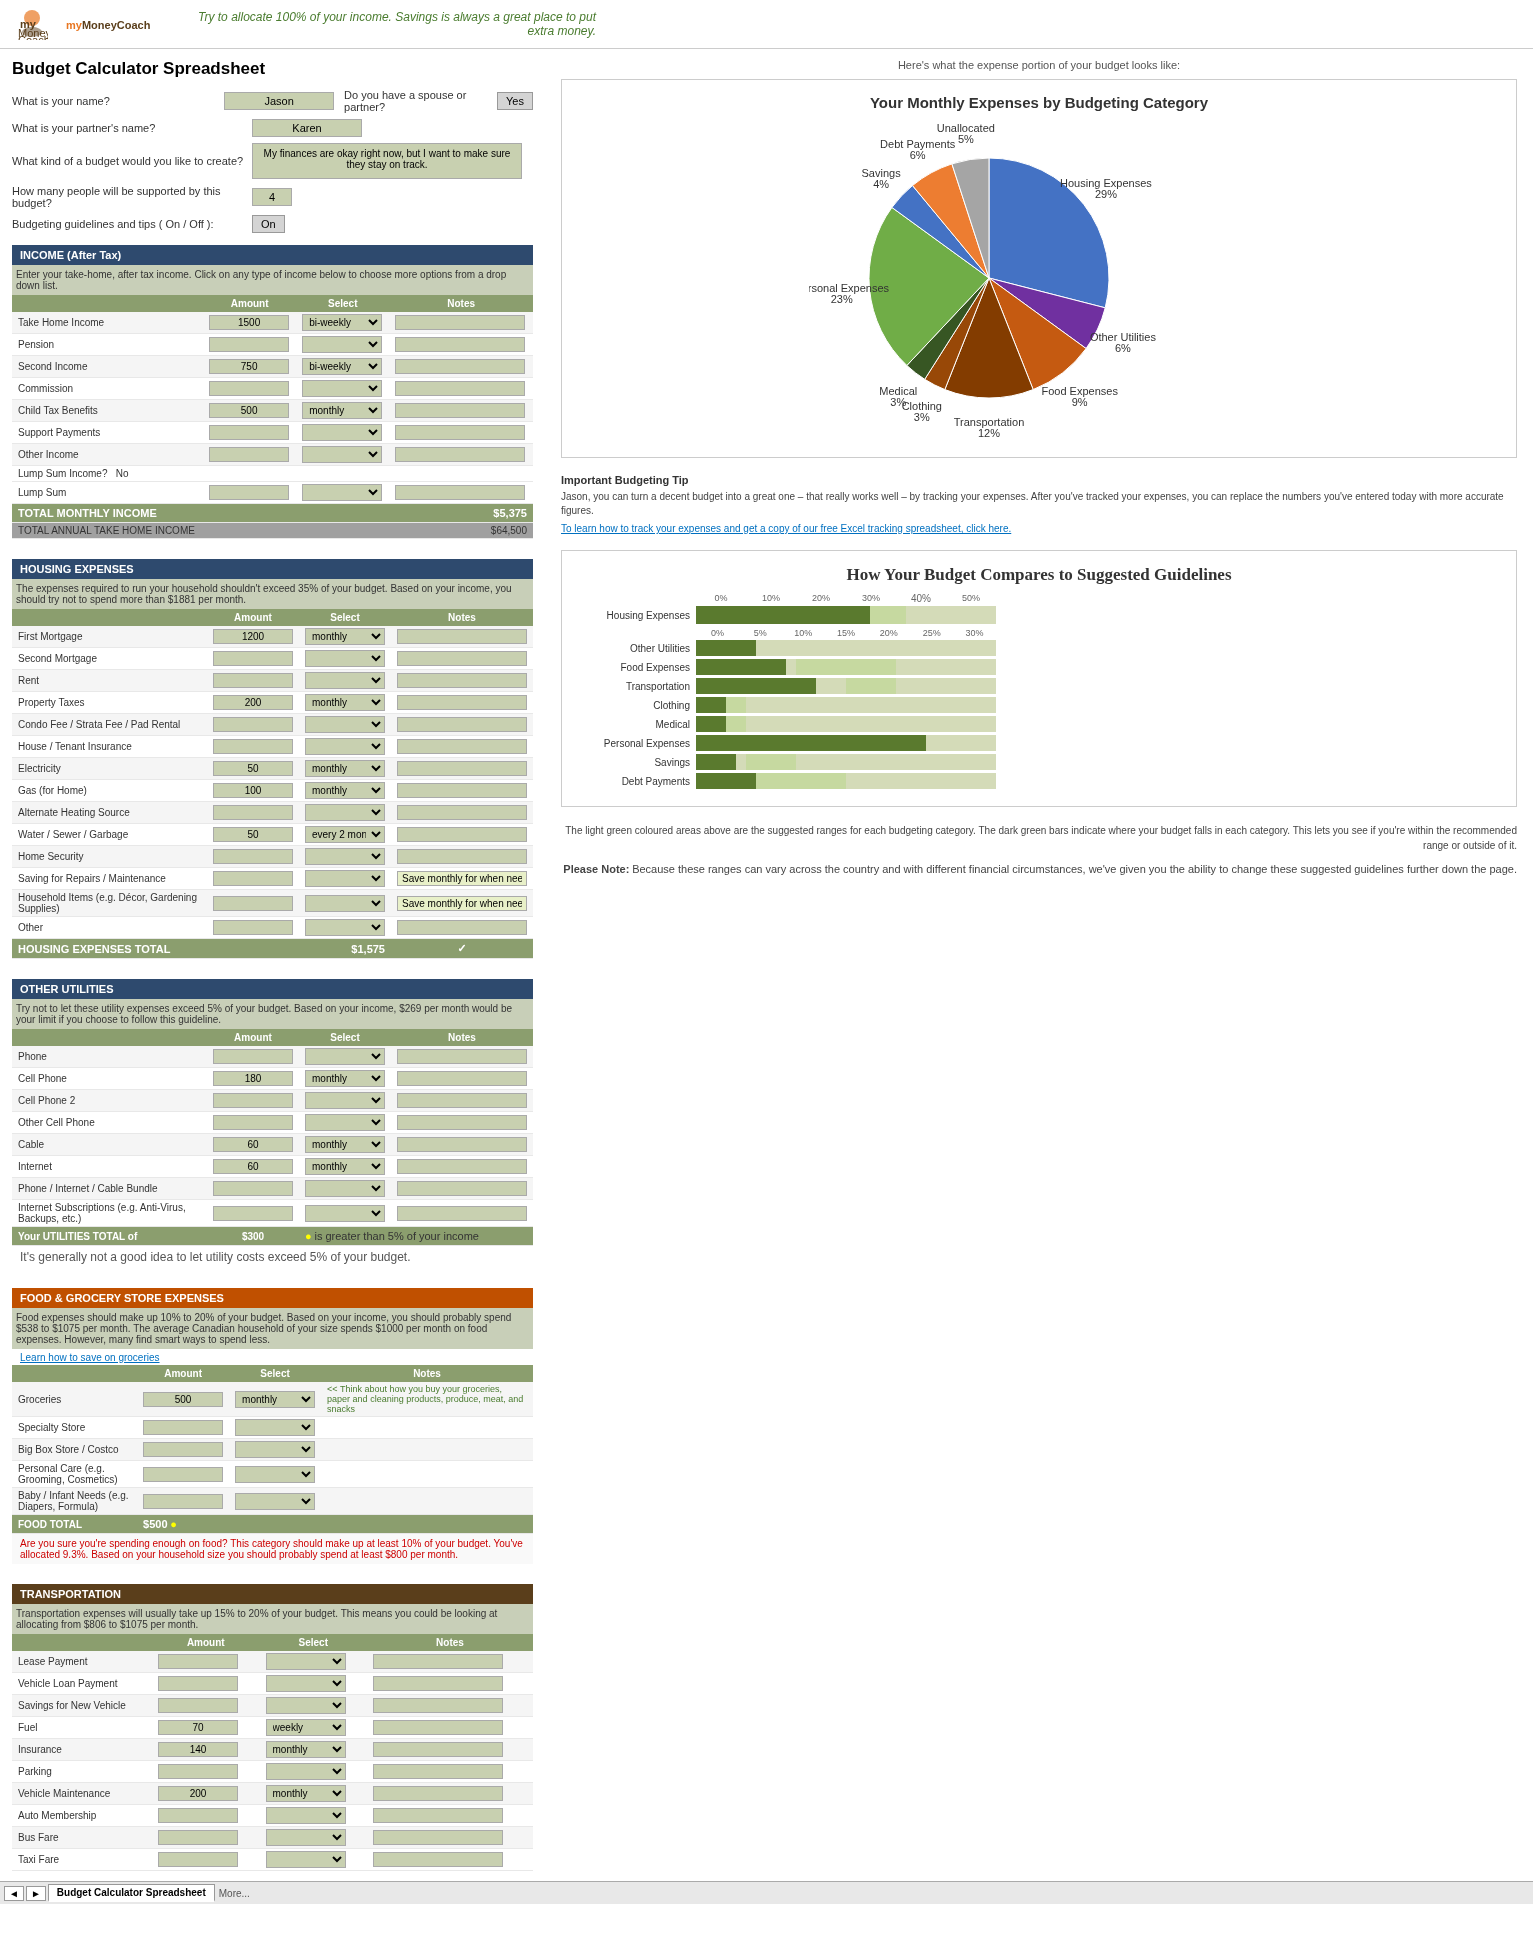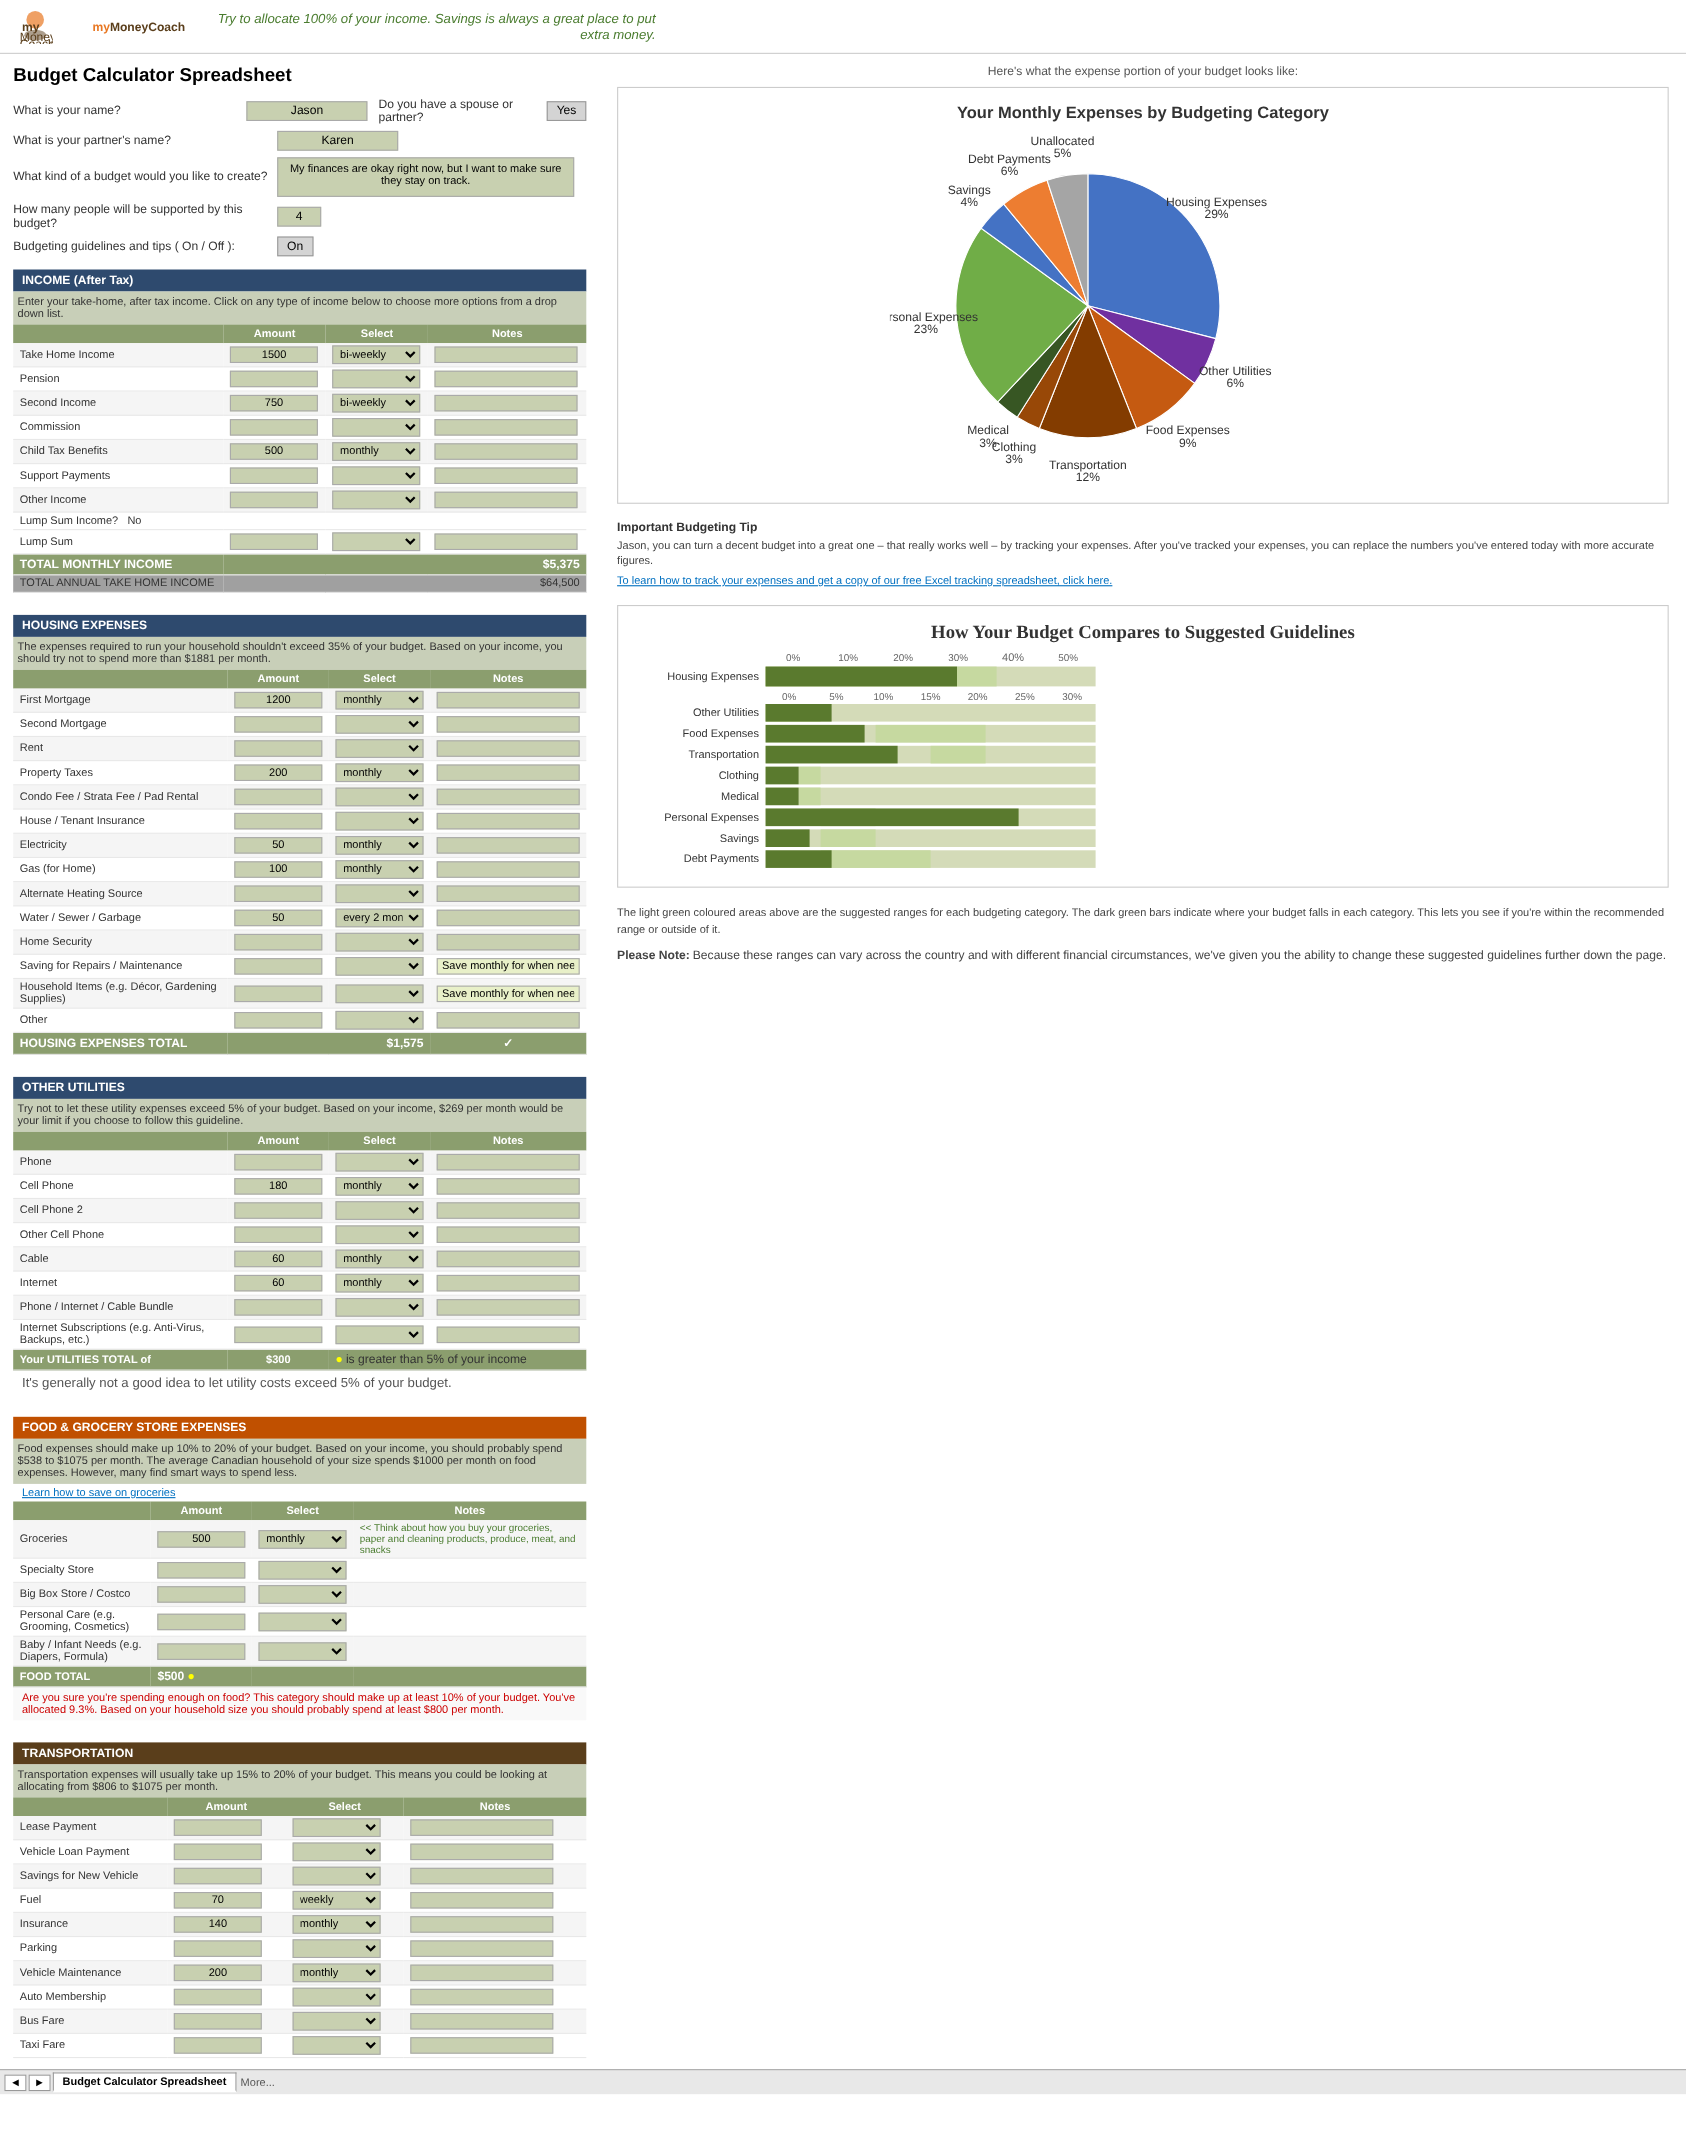--- a/index.html
+++ b/index.html
@@ -1,20 +1,20 @@
 <!DOCTYPE html>
 <html><head>
   <meta charset="utf-8">
   <style>
     * { box-sizing: border-box; margin: 0; padding: 0; font-family: Arial, sans-serif; font-size: 11px; }
     body { background: #fff; width: 1533px; }
 
     
     .header { display: flex; align-items: center; padding: 8px 16px; border-bottom: 1px solid #ccc; background: #fff; }
-    .logo-area { display: flex; align-items: center; gap: 20px; min-width: 160px; }
+    .logo-area { display: flex; align-items: center; gap: 2px; min-width: 160px; }
     .logo-icon { width: 32px; height: 32px; }
     .header-center { flex: 1; text-align: center; font-size: 12px; color: #444; }
     .header-right { color: #4a7c2f; font-size: 12px; font-style: italic; max-width: 420px; text-align: right; }
 
     
     .main { display: flex; gap: 0; }
     .left-col { width: 545px; padding: 10px 12px; }
     .right-col { flex: 1; padding: 10px 16px; }
 
     
@@ -54,21 +54,21 @@
     .chart-box { border: 1px solid #ccc; padding: 14px; margin-bottom: 16px; }
     .pie-chart-title { text-align: center; font-size: 15px; font-weight: bold; color: #333; margin-bottom: 12px; }
     .pie-container { display: flex; justify-content: center; align-items: center; }
 
     .bar-chart-title { text-align: center; font-size: 17px; font-weight: bold; color: #333; margin-bottom: 8px; font-family: Liberation Serif, serif; }
 
     .tip-box { margin-bottom: 16px; }
     .tip-title { font-weight: bold; font-size: 11px; color: #333; margin-bottom: 4px; }
     .tip-text { font-size: 10px; color: #444; line-height: 1.4; }
 
-    .bottom-note { font-size: 10px; color: #444; margin-top: 10px; line-height: 1.5; }
+    .bottom-note { font-size: 10px; color: #444; margin-top: 10px; line-height: 1.5; text-align: right; }
     .bold-note { font-weight: bold; }
 
     
     .tab-bar { display: flex; align-items: center; background: #e8e8e8; border-top: 1px solid #aaa; padding: 2px 4px; }
     .tab-nav { background: #fff; border: 1px solid #999; padding: 1px 4px; margin-right: 2px; cursor: pointer; font-size: 10px; }
     .tab-active { background: #fff; border: 1px solid #999; border-bottom: 2px solid #fff; padding: 2px 8px; font-size: 10px; font-weight: bold; }
     .tab-more { font-size: 10px; color: #555; margin-left: 4px; }
 
     .spacer { height: 8px; }
 

